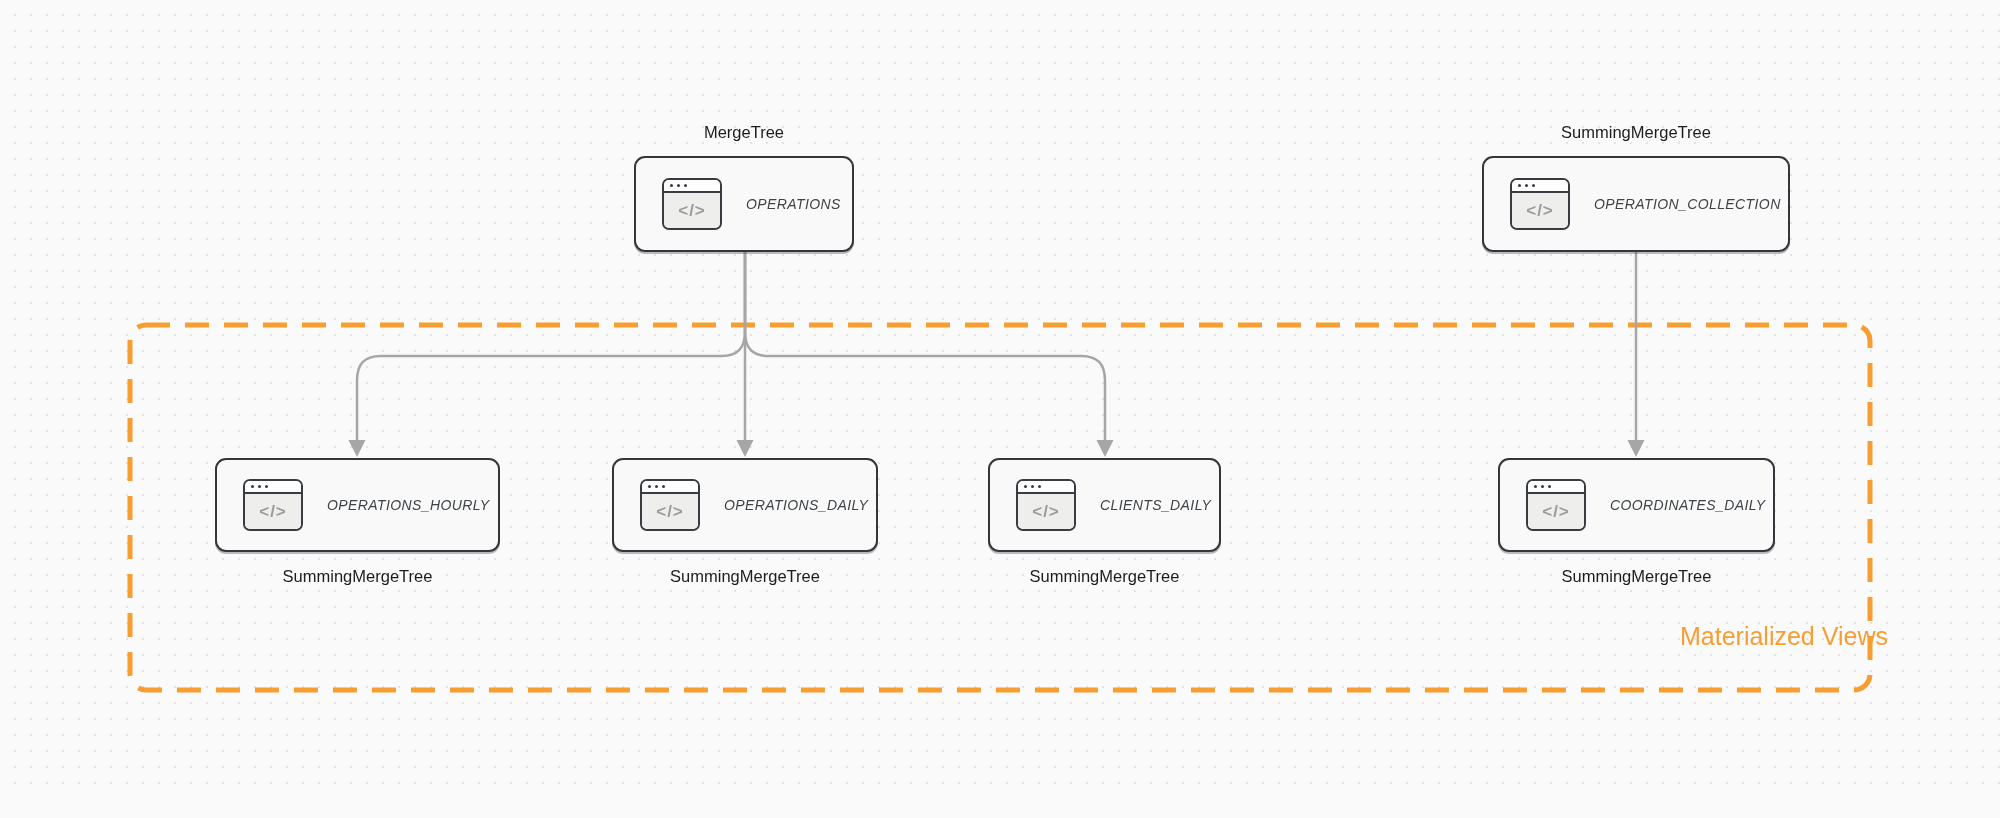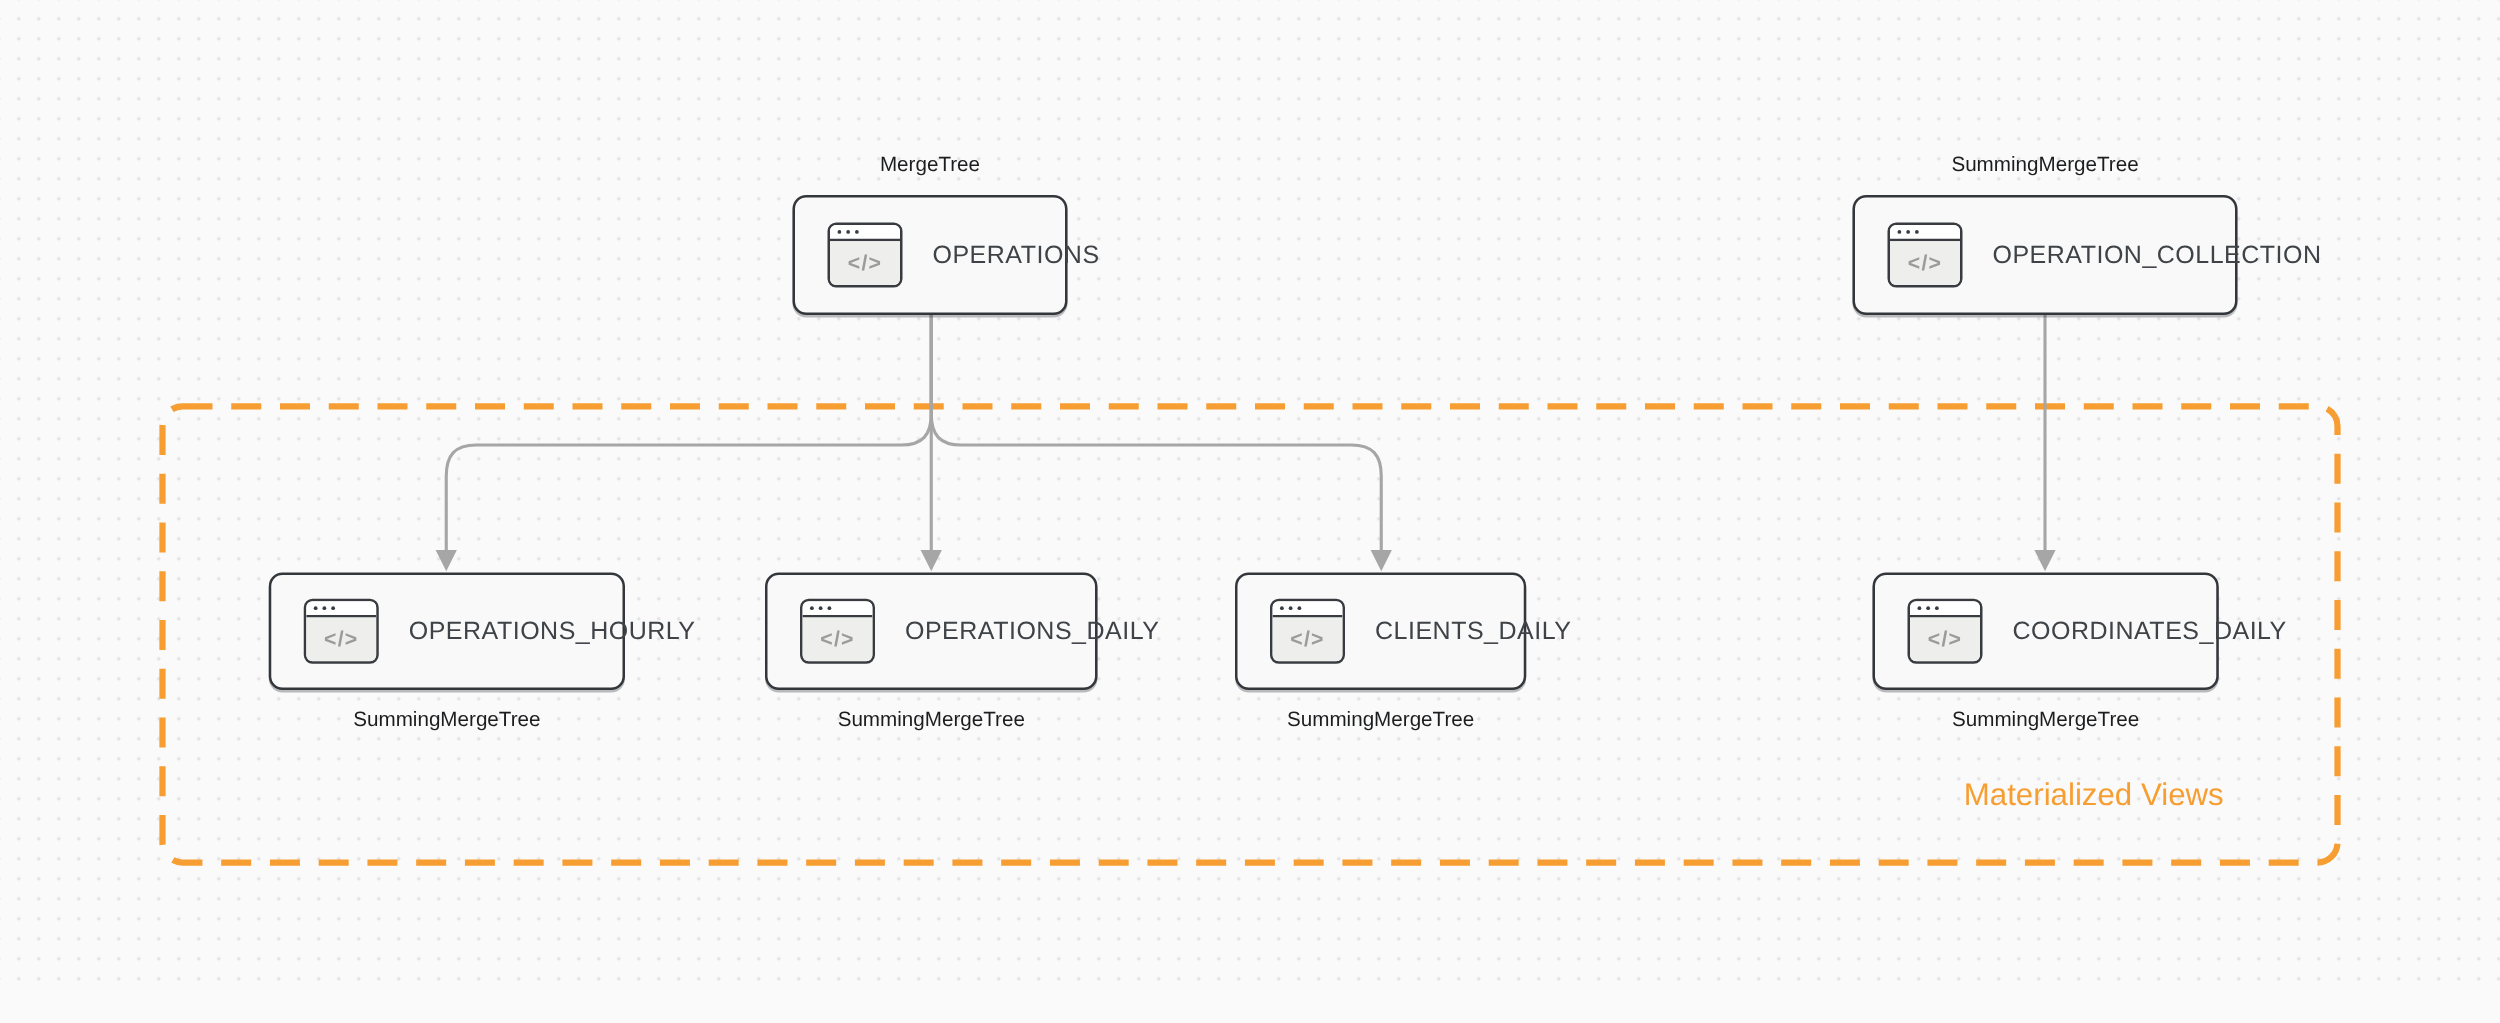--- a/index.html
+++ b/index.html
@@ -45,21 +45,22 @@
     width: 100%;
     text-align: center;
     font-size: 16.5px;
     font-weight: 500;
     color: #1c1d1f;
     white-space: nowrap;
   }
   .engine-top    { top: -33px; }
   .engine-bottom { bottom: -34px; }
   .table-name {
-    font-size: 20px;
+    font-style: italic;
+    font-size: 14px;
     font-weight: 500;
     letter-spacing: 0.4px;
     color: #3f4347;
     white-space: nowrap;
   }
   
   .cw-icon {
     flex: 0 0 auto;
     width: 60px;
     height: 52px;
@@ -92,21 +93,21 @@
     display: flex;
     align-items: center;
     justify-content: center;
     font-weight: bold;
     font-size: 17px;
     letter-spacing: 1px;
     color: #9b9b9b;
   }
   .mv-label {
     position: absolute;
-    left: 1571px;
+    left: 1680px;
     top: 622px;
     font-size: 25px;
     font-weight: 500;
     color: #f79e32;
     white-space: nowrap;
   }
 </style>
 </head>
 <body>
 

